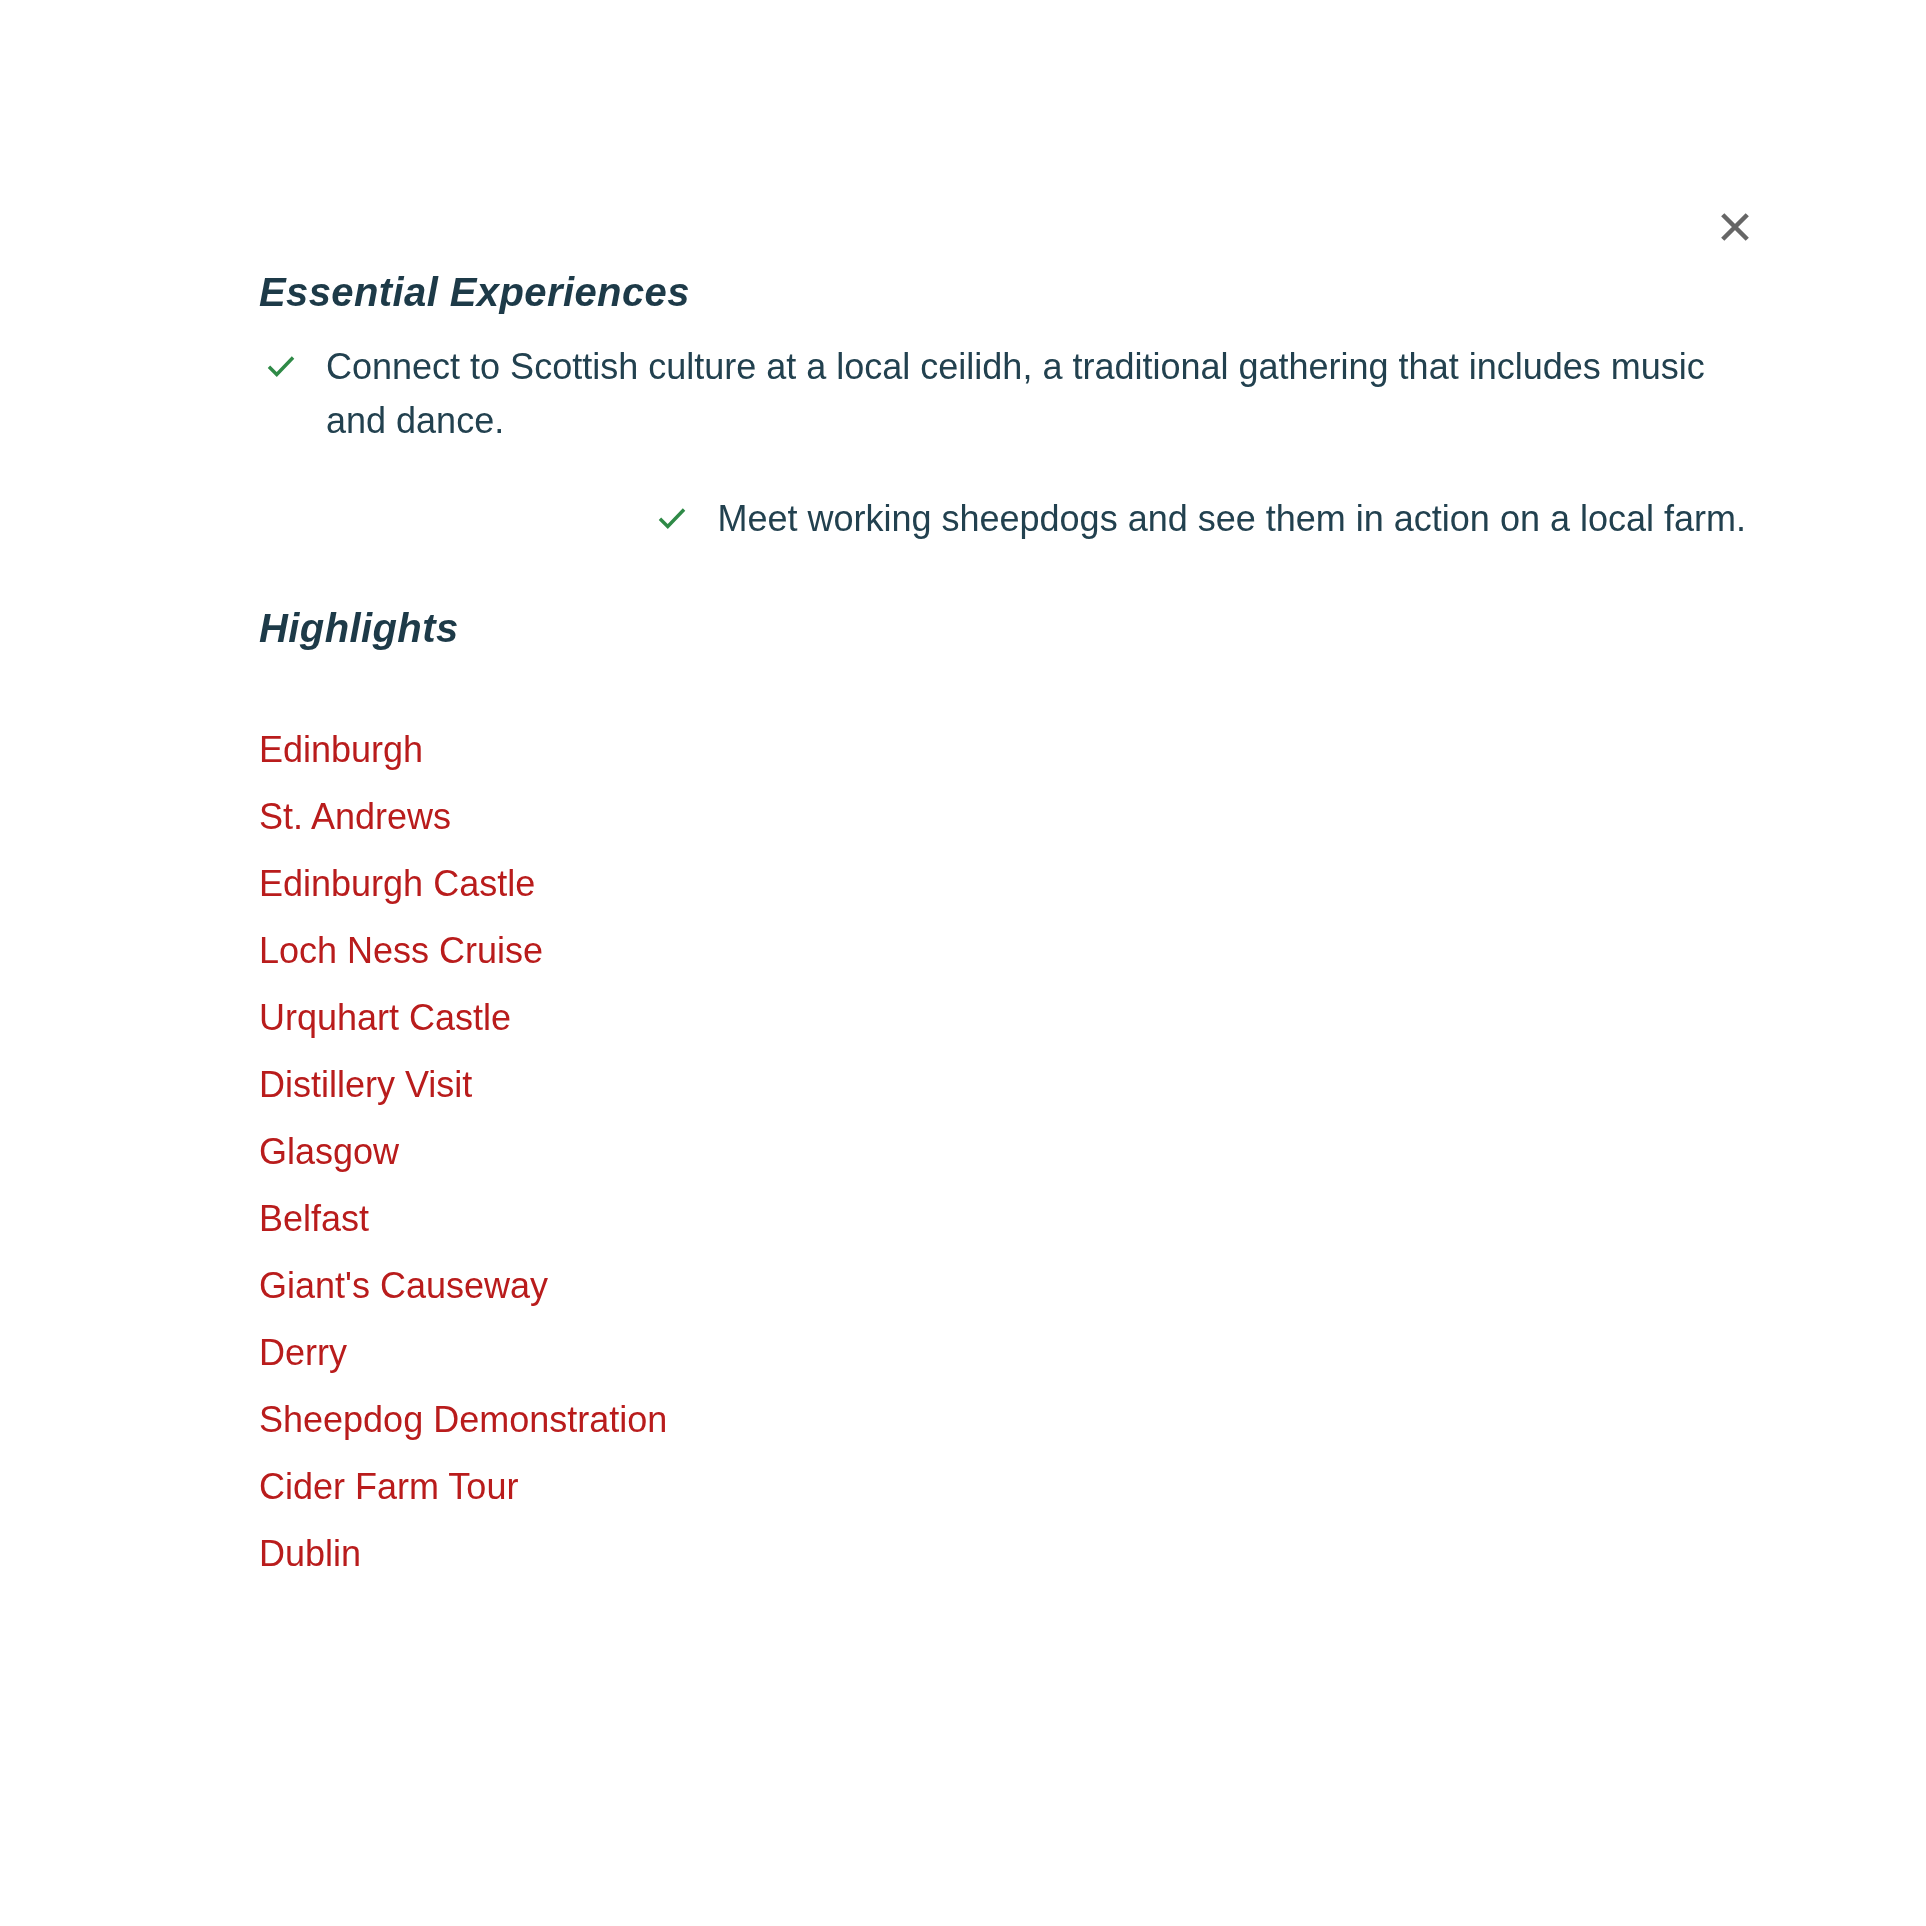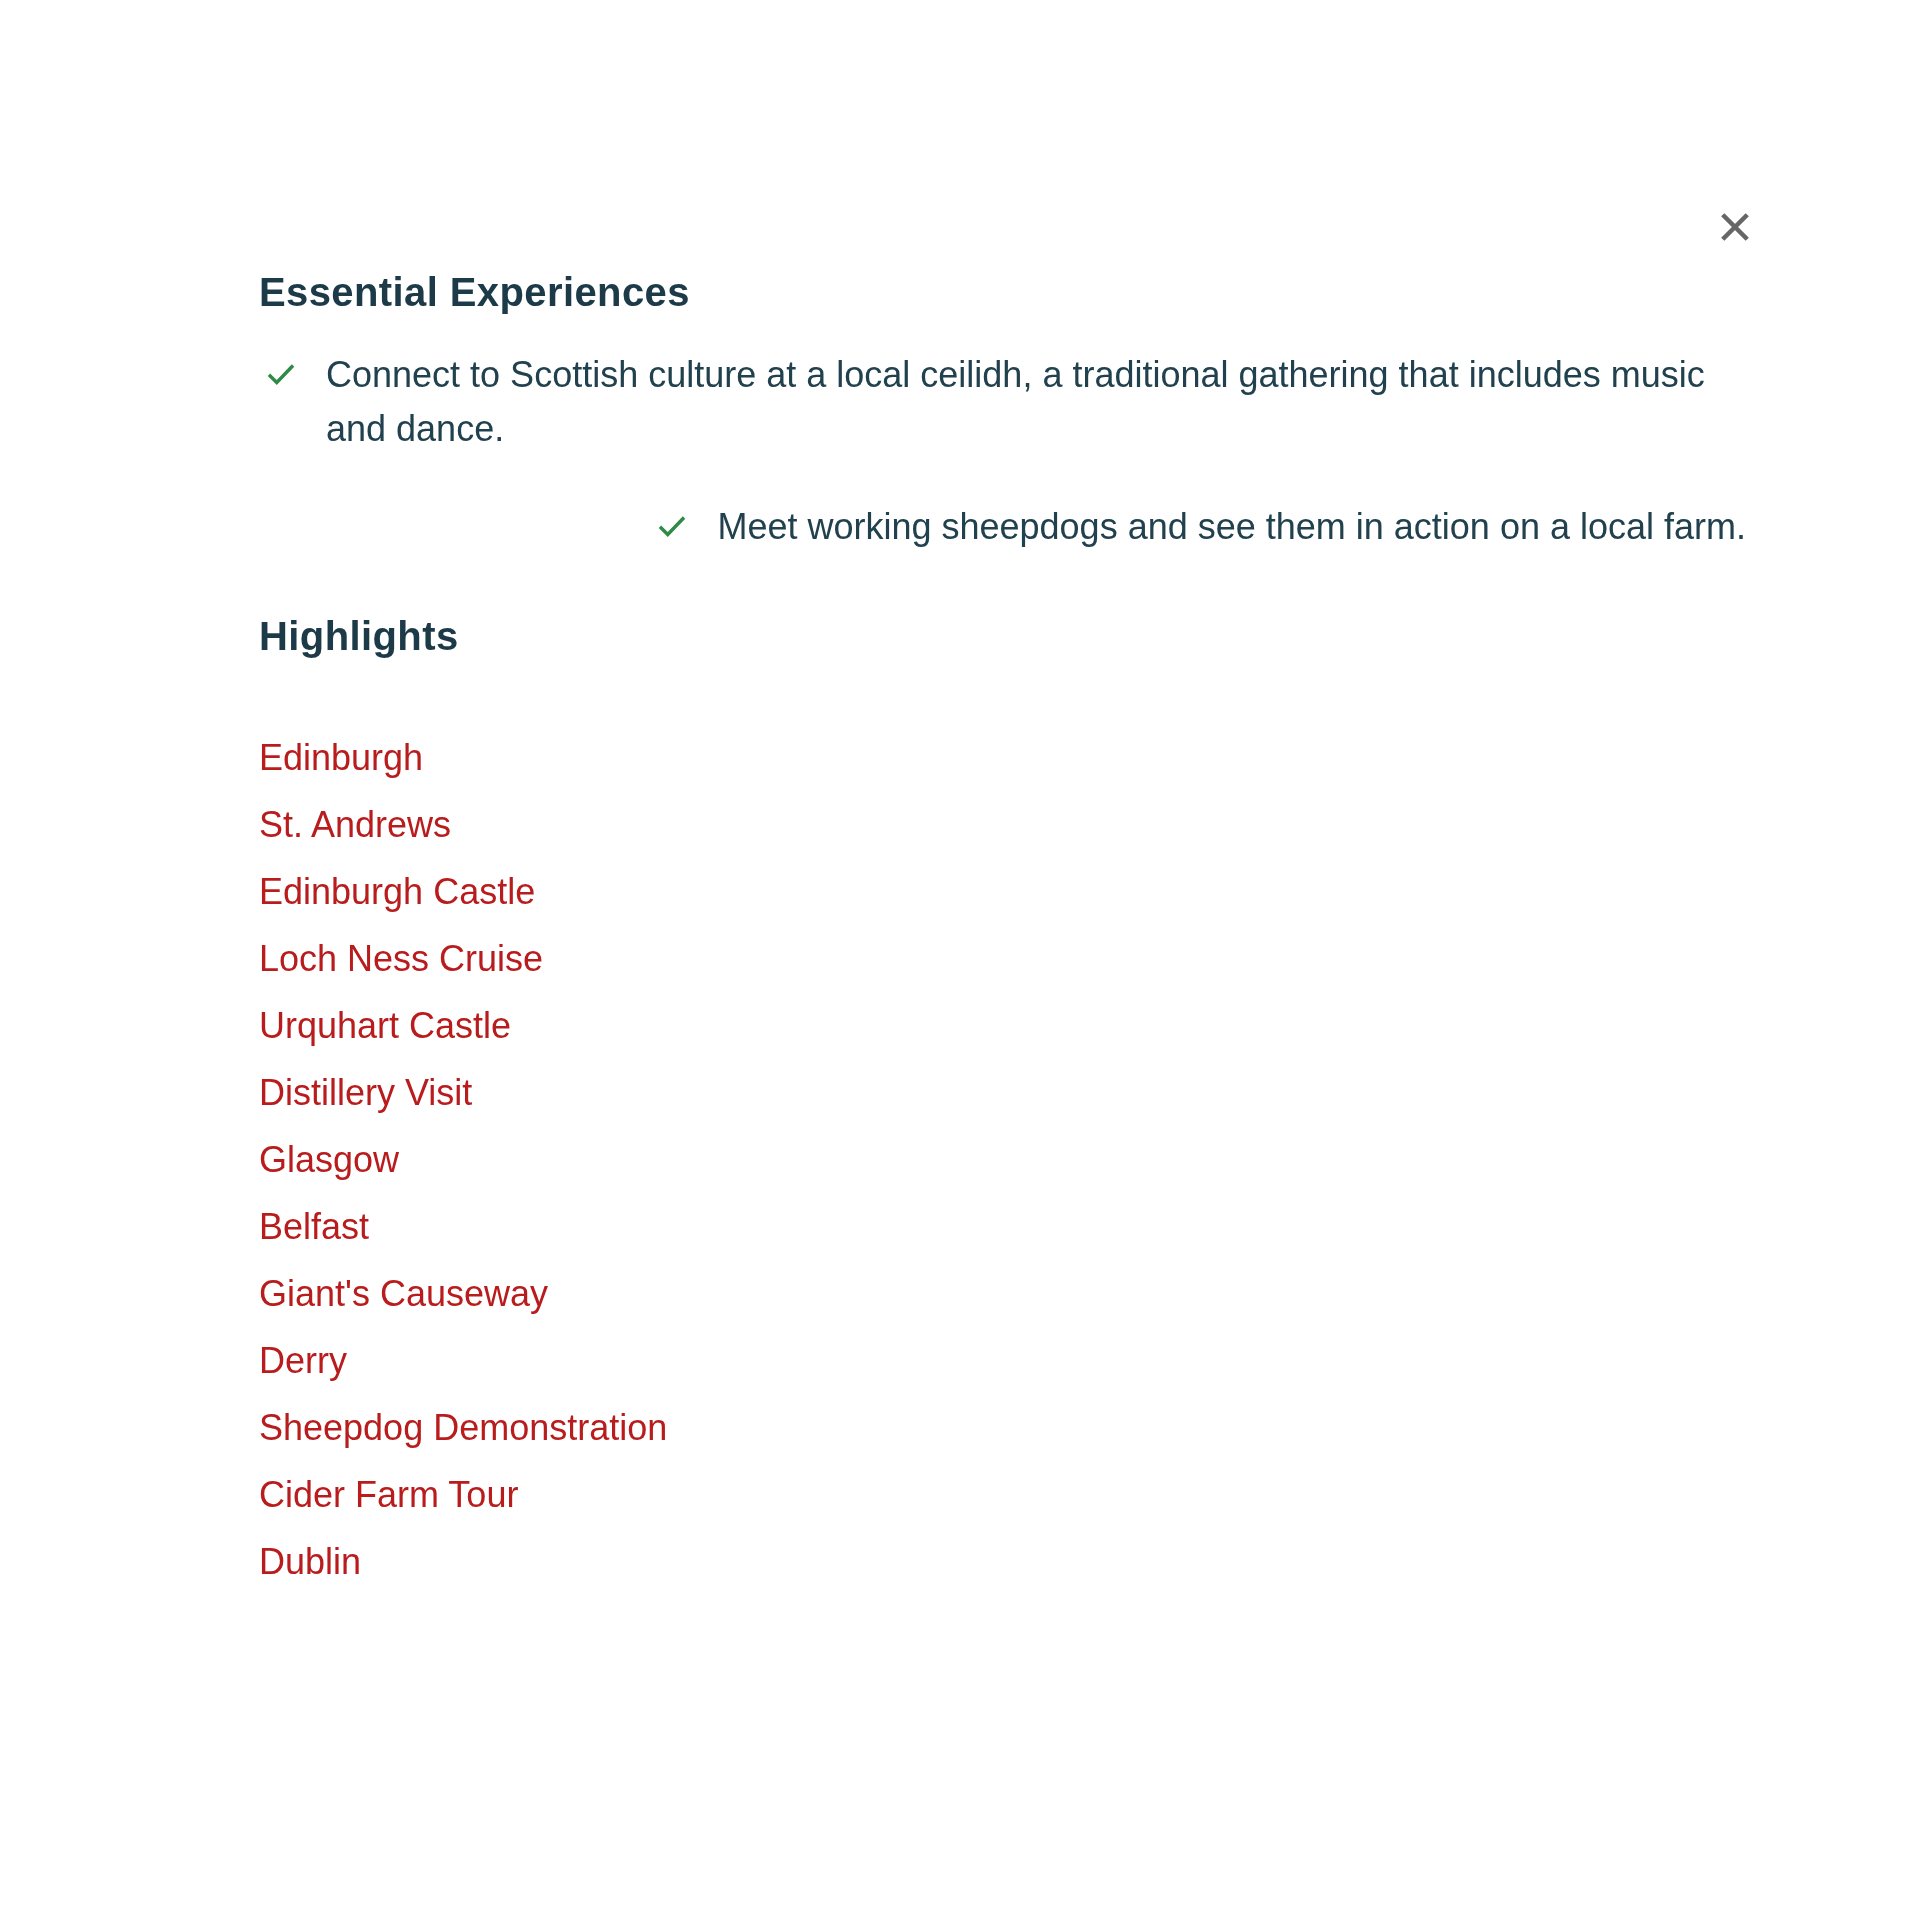--- a/index.html
+++ b/index.html
@@ -27,24 +27,25 @@
     cursor: pointer;
     padding: 0;
   }
   .close-btn svg { display: block; width: 42px; height: 42px; }
   h2.section-heading {
     font-size: 40px;
     line-height: 48px;
     font-weight: 700;
     color: #1d3a48;
     letter-spacing: 0.4px;
+    font-style: italic;
   }
   ul.checklist {
     list-style: none;
-    margin-top: 32px;
+    margin-top: 24px;
   }
   ul.checklist li {
     display: flex;
     align-items: flex-start;
   }
   ul.checklist li + li { margin-top: 44px; justify-content: flex-end; }
   .check-icon {
     flex: 0 0 auto;
     width: 34px;
     height: 34px;

